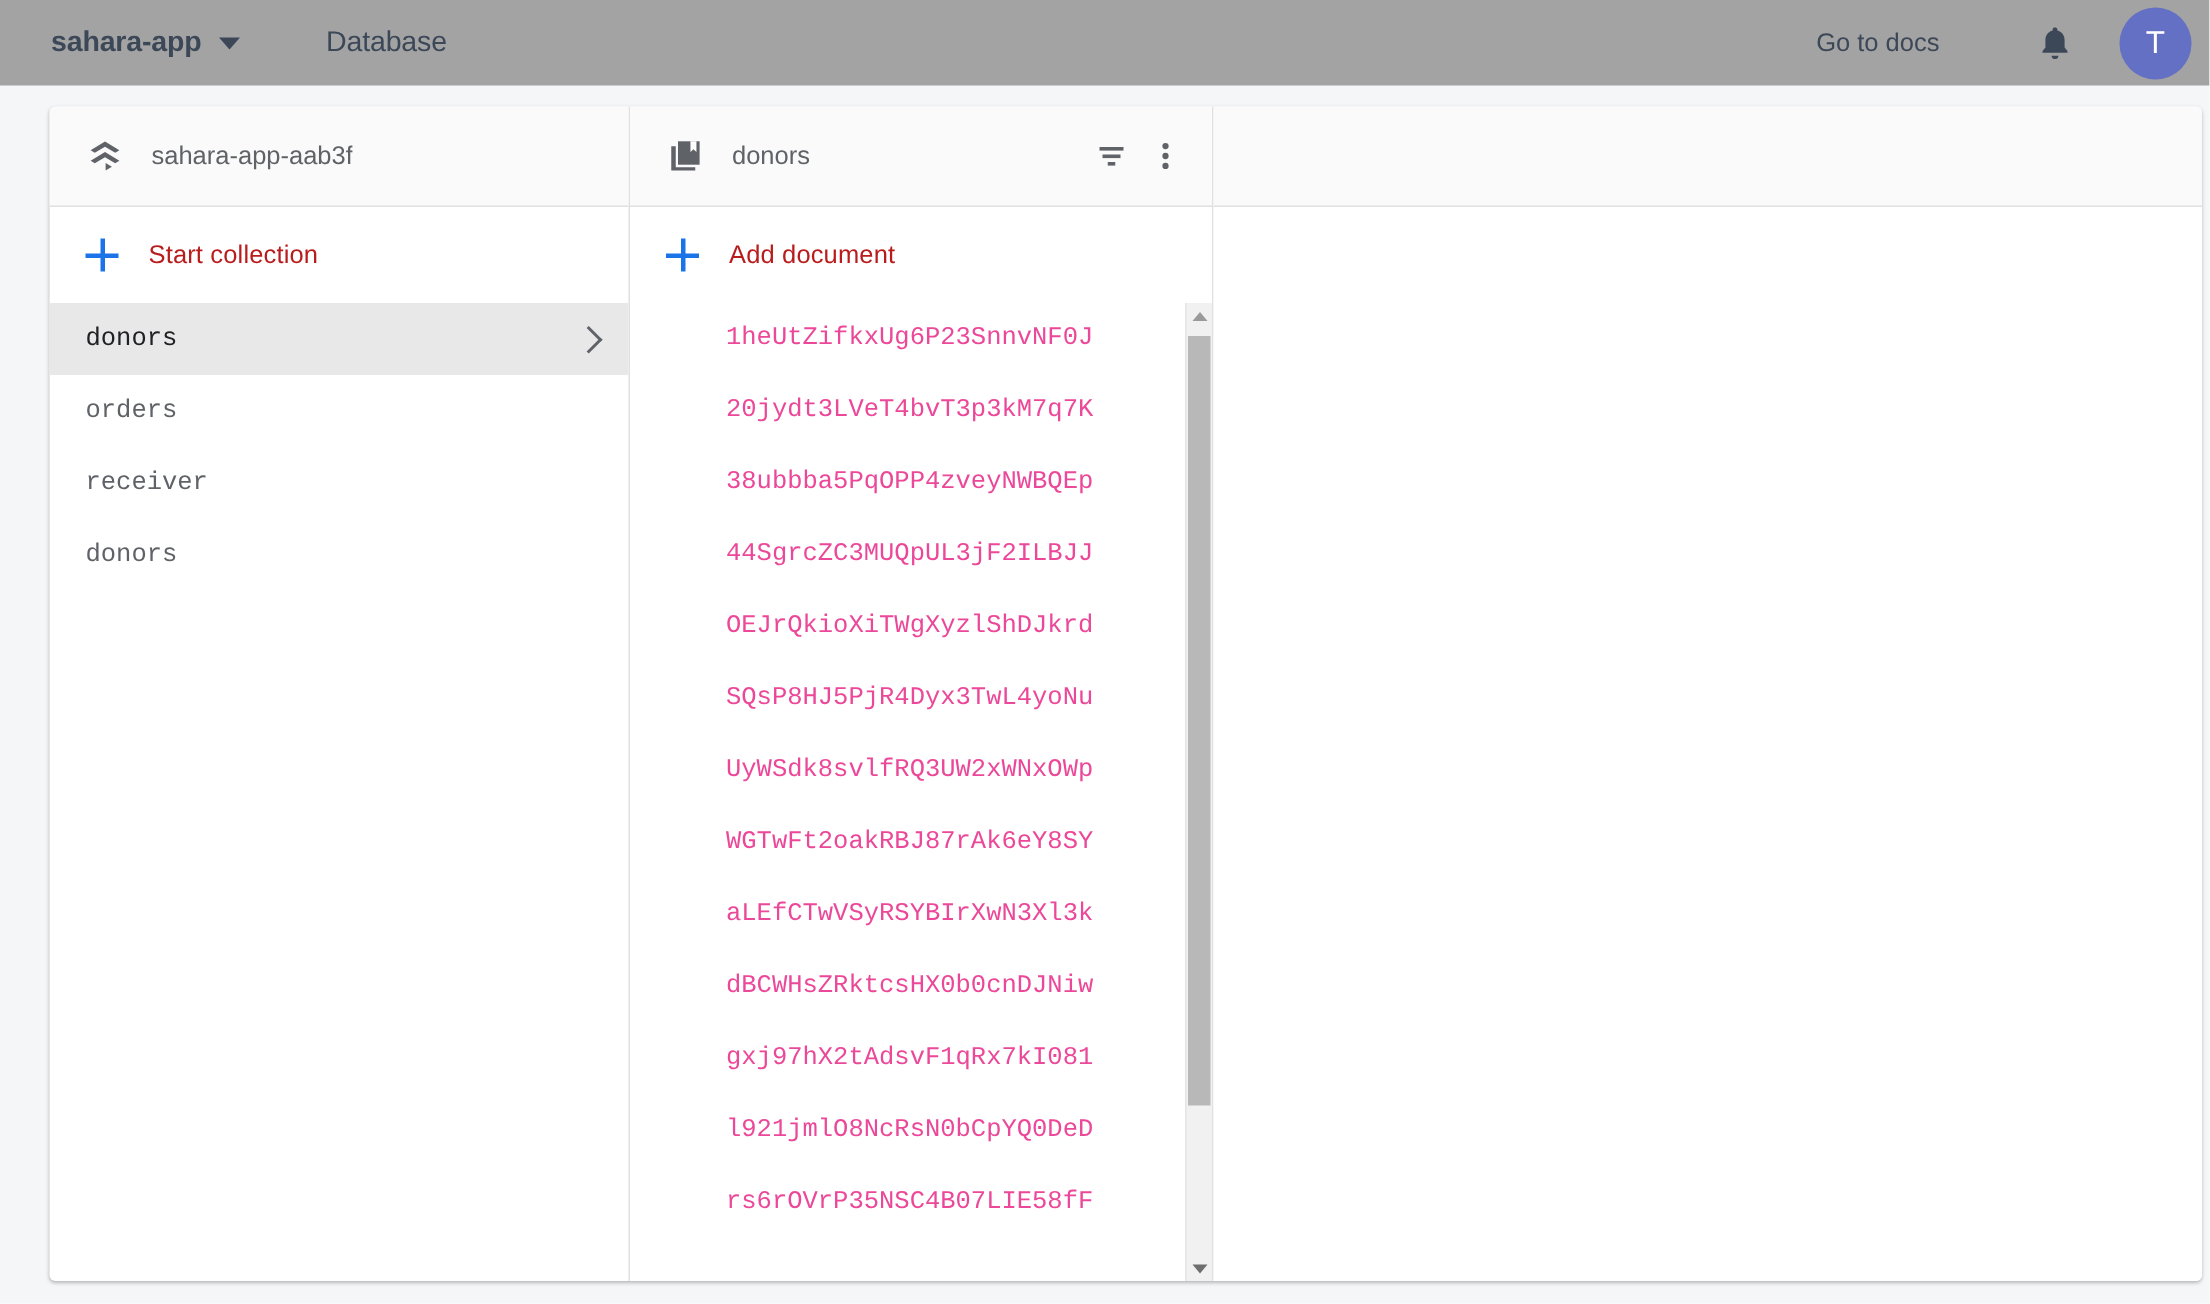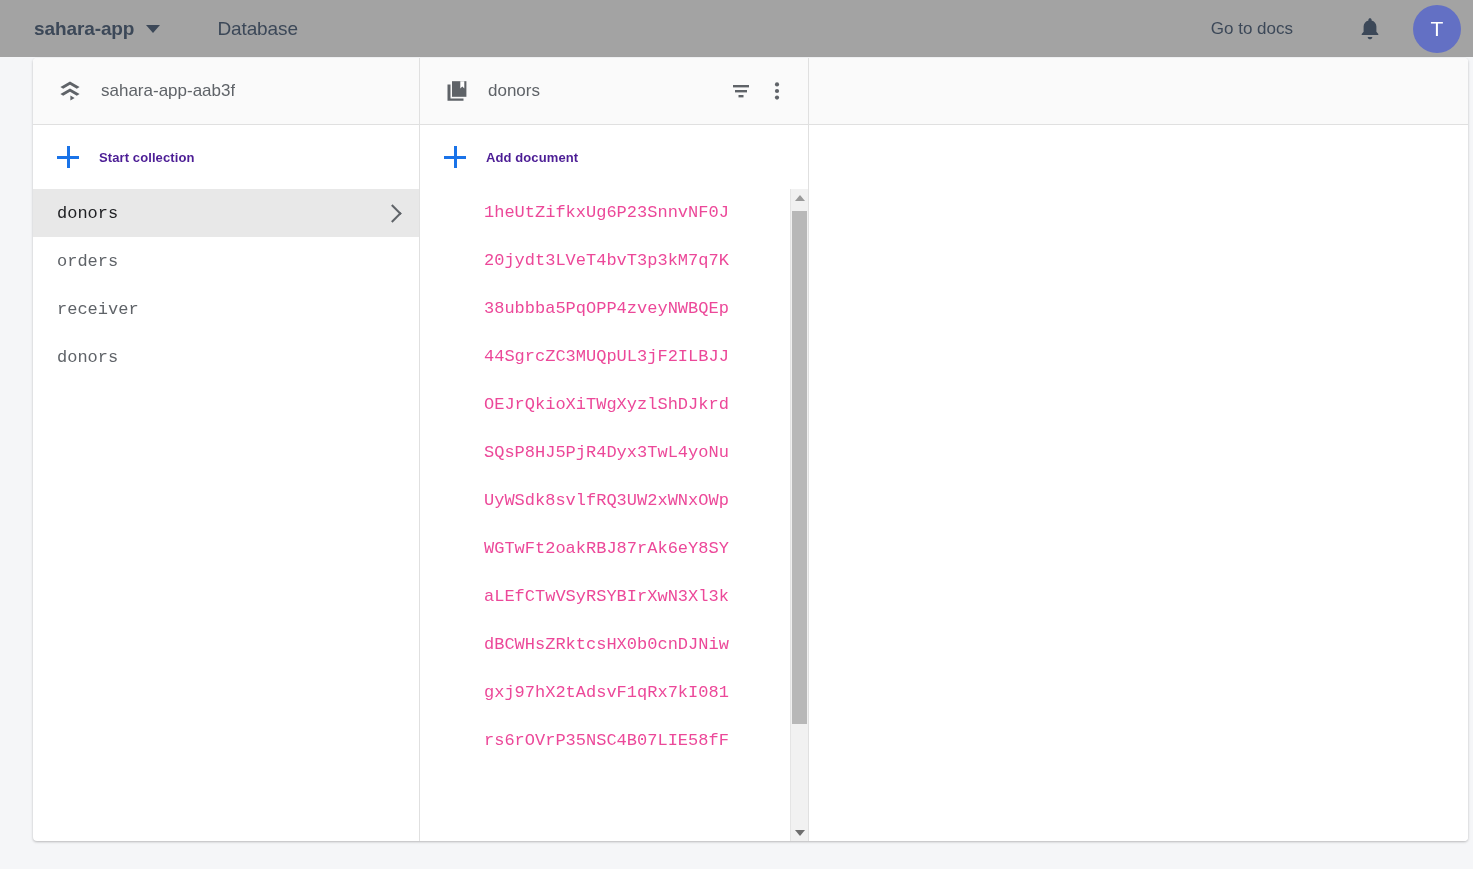--- a/index.html
+++ b/index.html
@@ -78,21 +78,21 @@
     align-items: center;
     justify-content: center;
     cursor: pointer;
     user-select: none;
   }
 
   
   .panel-shell {
     position: absolute;
     left: 33px;
-    top: 58px;
+    top: 71px;
     width: 1435px;
     height: 783px;
     background: #ffffff;
     border-radius: 4px;
     box-shadow: 0 1px 3px rgba(0,0,0,0.16), 0 1px 2px rgba(0,0,0,0.10);
     display: flex;
     overflow: hidden;
   }
 
   .col {
@@ -155,23 +155,23 @@
     flex: 0 0 auto;
   }
   .action-plus::before, .action-plus::after {
     content: "";
     position: absolute;
     background: #1a73e8;
   }
   .action-plus::before { left: 0; top: 9.5px; width: 22px; height: 3px; }
   .action-plus::after  { top: 0; left: 9.5px; height: 22px; width: 3px; }
   .action-label {
-    font-size: 13px;
-    font-weight: bold;
-    color: #4c1d95;
+    font-size: 17px;
+    font-weight: normal;
+    color: #b91c1c;
     letter-spacing: 0.1px;
   }
 
   
   .list-scroll {
     flex: 1 1 auto;
     overflow: hidden;
     position: relative;
   }
   .coll-item {
@@ -392,20 +392,21 @@
           <div class="doc-item">20jydt3LVeT4bvT3p3kM7q7K</div>
           <div class="doc-item">38ubbba5PqOPP4zveyNWBQEp</div>
           <div class="doc-item">44SgrcZC3MUQpUL3jF2ILBJJ</div>
           <div class="doc-item">OEJrQkioXiTWgXyzlShDJkrd</div>
           <div class="doc-item">SQsP8HJ5PjR4Dyx3TwL4yoNu</div>
           <div class="doc-item">UyWSdk8svlfRQ3UW2xWNxOWp</div>
           <div class="doc-item">WGTwFt2oakRBJ87rAk6eY8SY</div>
           <div class="doc-item">aLEfCTwVSyRSYBIrXwN3Xl3k</div>
           <div class="doc-item">dBCWHsZRktcsHX0b0cnDJNiw</div>
           <div class="doc-item">gxj97hX2tAdsvF1qRx7kI081</div>
+          <div class="doc-item">l921jmlO8NcRsN0bCpYQ0DeD</div>
           <div class="doc-item">rs6rOVrP35NSC4B07LIE58fF</div>
         </div>
 
       <div class="fake-scrollbar">
         <div class="sb-arrow up">
           <span class="sb-tri-up"></span>
         </div>
         <div class="sb-thumb"></div>
         <div class="sb-arrow down">
           <span class="sb-tri-down"></span>

